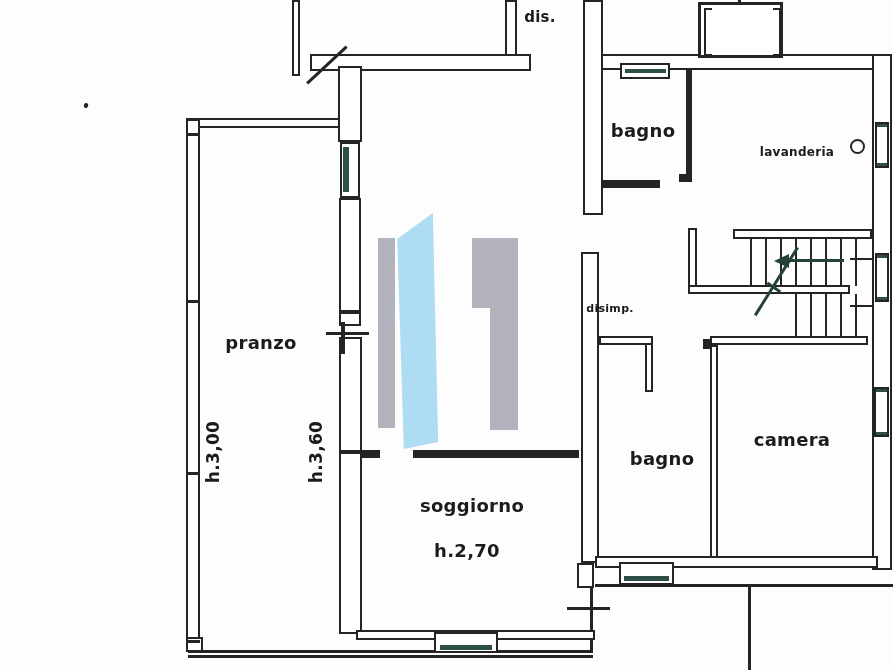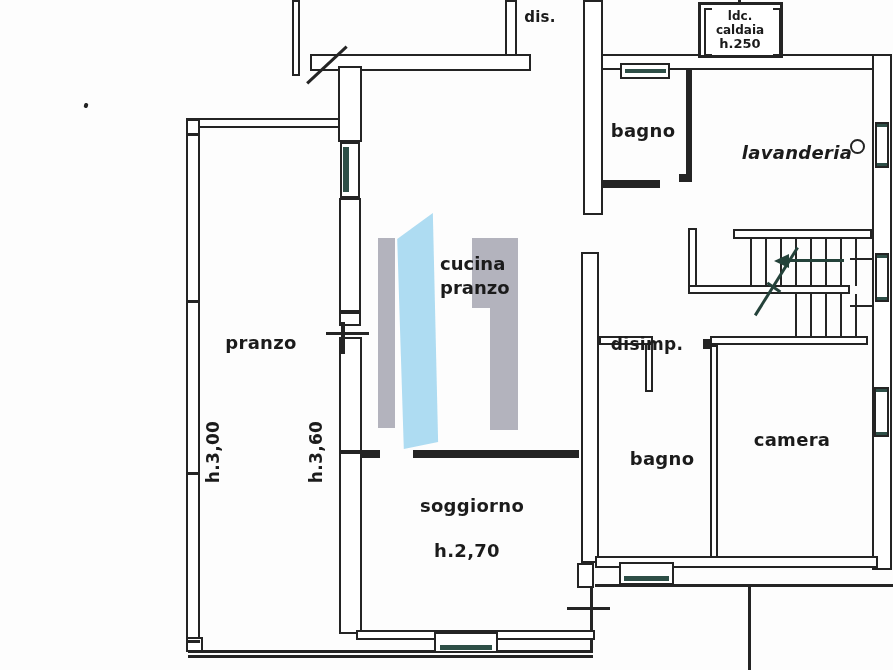--- a/index.html
+++ b/index.html
@@ -136,35 +136,26 @@
   <div class="wo wall" style="left:356px;top:630px;width:239px;height:10px;"></div>
   <div class="wo top" style="left:434px;top:632px;width:64px;height:21px;"></div>
   <div class="gl top" style="left:440px;top:645px;width:52px;height:5px;"></div>
   <div class="ln" style="left:188px;top:650px;width:405px;height:2.5px;"></div>
   <div class="ln" style="left:188px;top:655px;width:405px;height:2.5px;"></div>
 
   <div style="position:absolute;left:84px;top:103px;width:4px;height:5px;background:#242424;border-radius:40%;transform:rotate(20deg);"></div>
 
   <div class="lbl" style="left:540px;top:17px;font-size:15px;">dis.</div>
 
-  <div style="position:absolute;left:700px;top:4px;width:80px;height:52px;z-index:6;display:flex;flex-direction:column;align-items:center;justify-content:center;line-height:14px;font-weight:600;color:#1b1b1b;">
-    <span style="font-size:12px;">ldc.</span>
-    <span style="font-size:12px;">caldaia</span>
-    <span style="font-size:13px;">h.250</span>
-  </div>
 
   <div class="lbl" style="left:643px;top:130px;font-size:18px;">bagno</div>
-  <div class="lbl" style="left:797px;top:152px;font-size:18px;font-style:italic;">lavanderia</div>
+  <div class="lbl" style="left:797px;top:152px;font-size:12px;">lavanderia</div>
 
-  <div style="position:absolute;left:440px;top:252px;z-index:6;line-height:24px;font-weight:600;color:#1b1b1b;font-size:18px;">
-    <div>cucina</div>
-    <div>pranzo</div>
-  </div>
 
-  <div class="lbl" style="left:647px;top:308px;font-size:17px;margin-top:36px;">disimp.</div>
+  <div class="lbl" style="left:610px;top:308px;font-size:11px;">disimp.</div>
   <div class="lbl" style="left:261px;top:342px;font-size:18px;">pranzo</div>
 
   <div class="lbl vlbl" style="left:213px;top:452px;font-size:17px;">h.3,00</div>
   <div class="lbl vlbl" style="left:316px;top:452px;font-size:17px;">h.3,60</div>
 
   <div class="lbl" style="left:472px;top:505px;font-size:18px;">soggiorno</div>
   <div class="lbl" style="left:467px;top:550px;font-size:18px;">h.2,70</div>
 
   <div class="lbl" style="left:662px;top:458px;font-size:18px;">bagno</div>
   <div class="lbl" style="left:792px;top:439px;font-size:18px;">camera</div>

